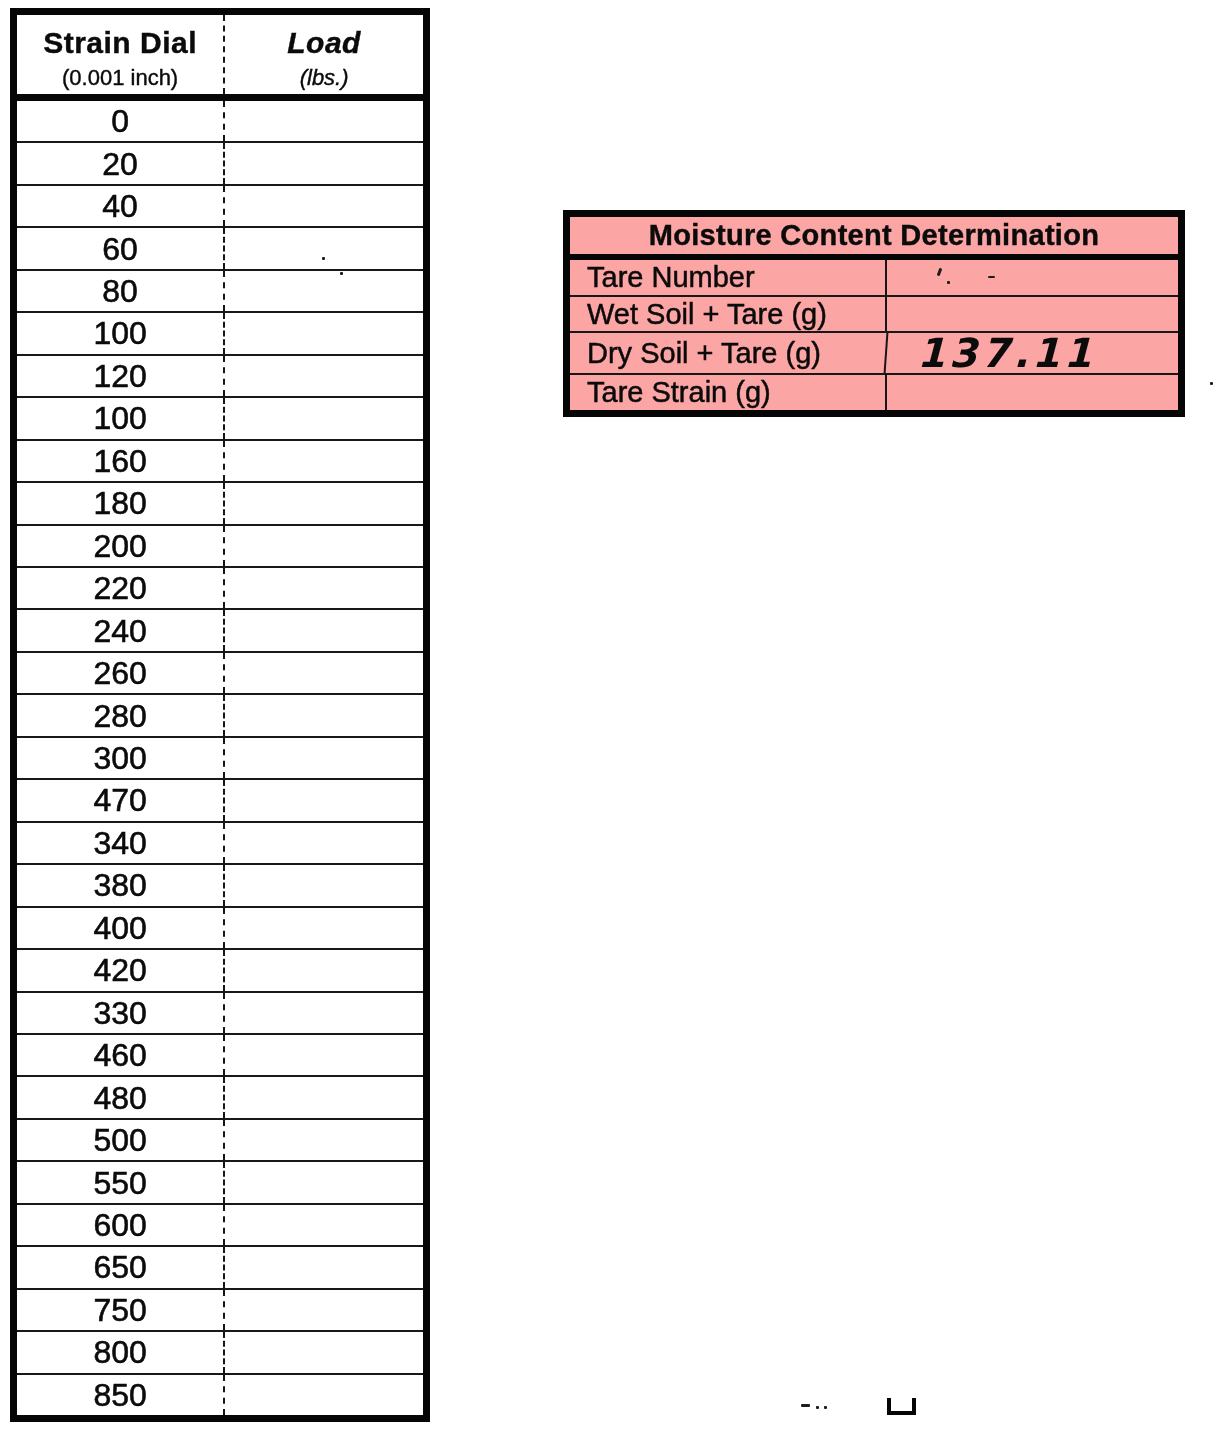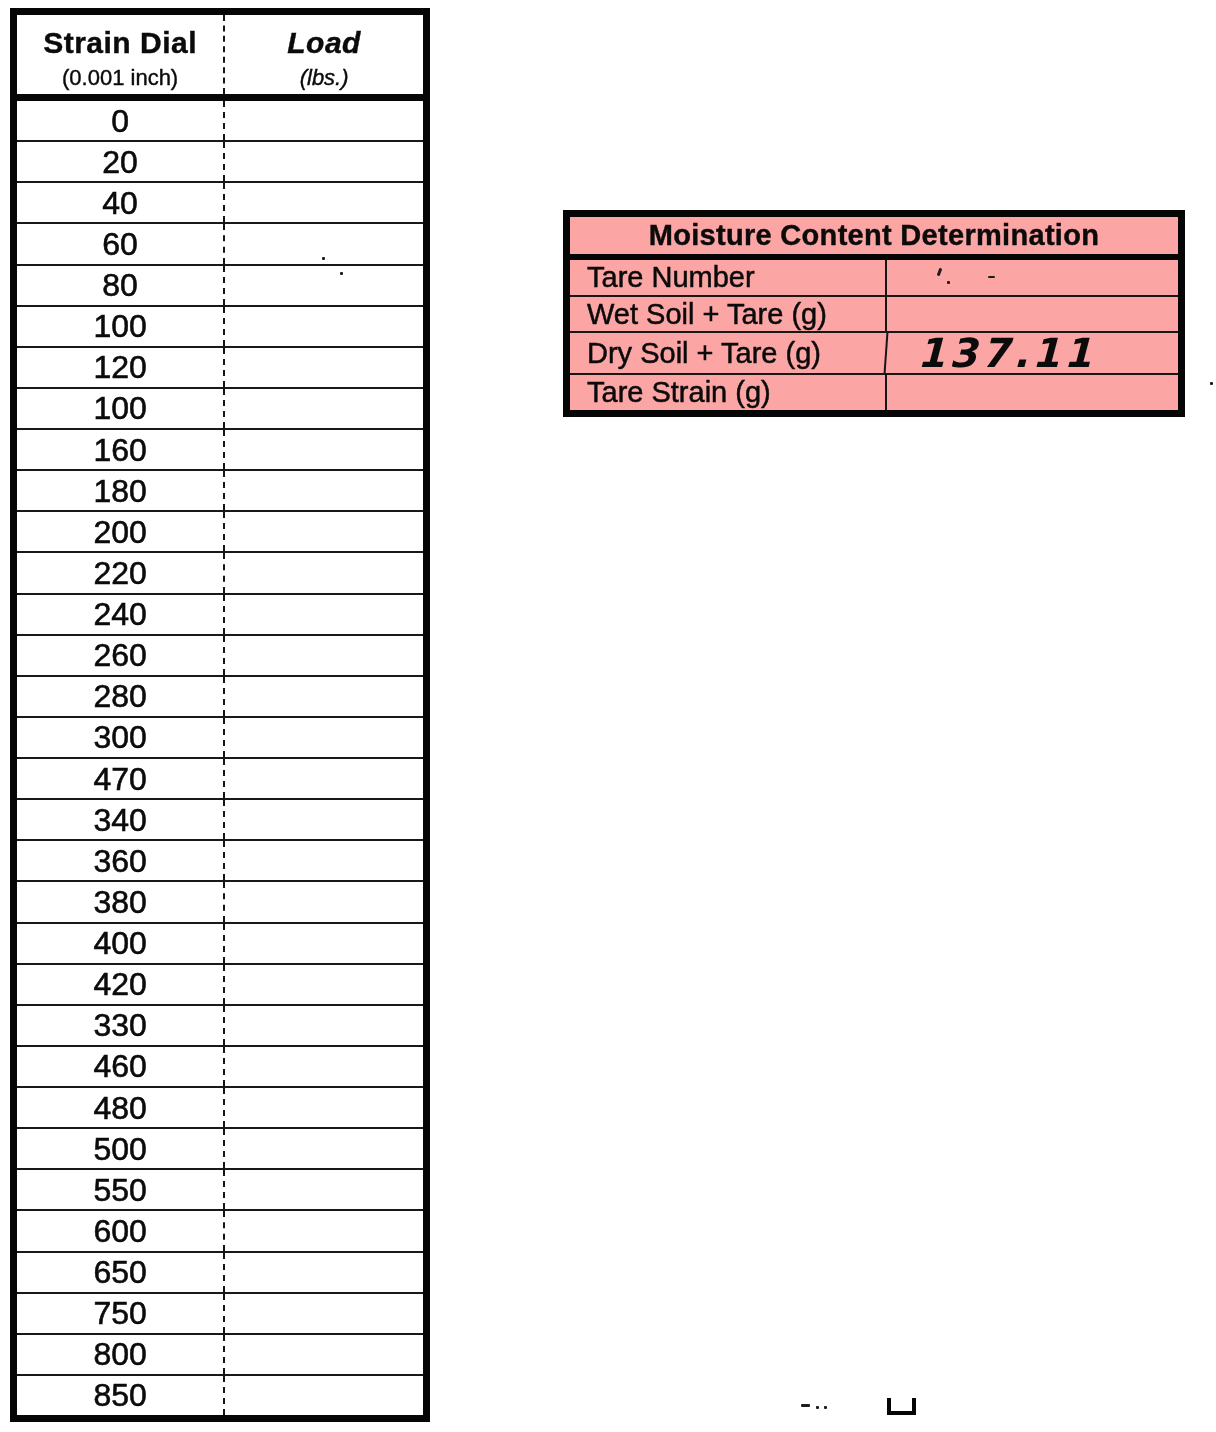--- a/index.html
+++ b/index.html
@@ -241,24 +241,20 @@
         </div>
         <div class="srow">
           <div class="scell dial">470</div>
           <div class="scell load"></div>
         </div>
         <div class="srow">
           <div class="scell dial">340</div>
           <div class="scell load"></div>
         </div>
         <div class="srow">
-          <div class="scell dial">360</div>
-          <div class="scell load"></div>
-        </div>
-        <div class="srow">
           <div class="scell dial">380</div>
           <div class="scell load"></div>
         </div>
         <div class="srow">
           <div class="scell dial">400</div>
           <div class="scell load"></div>
         </div>
         <div class="srow">
           <div class="scell dial">420</div>
           <div class="scell load"></div>

